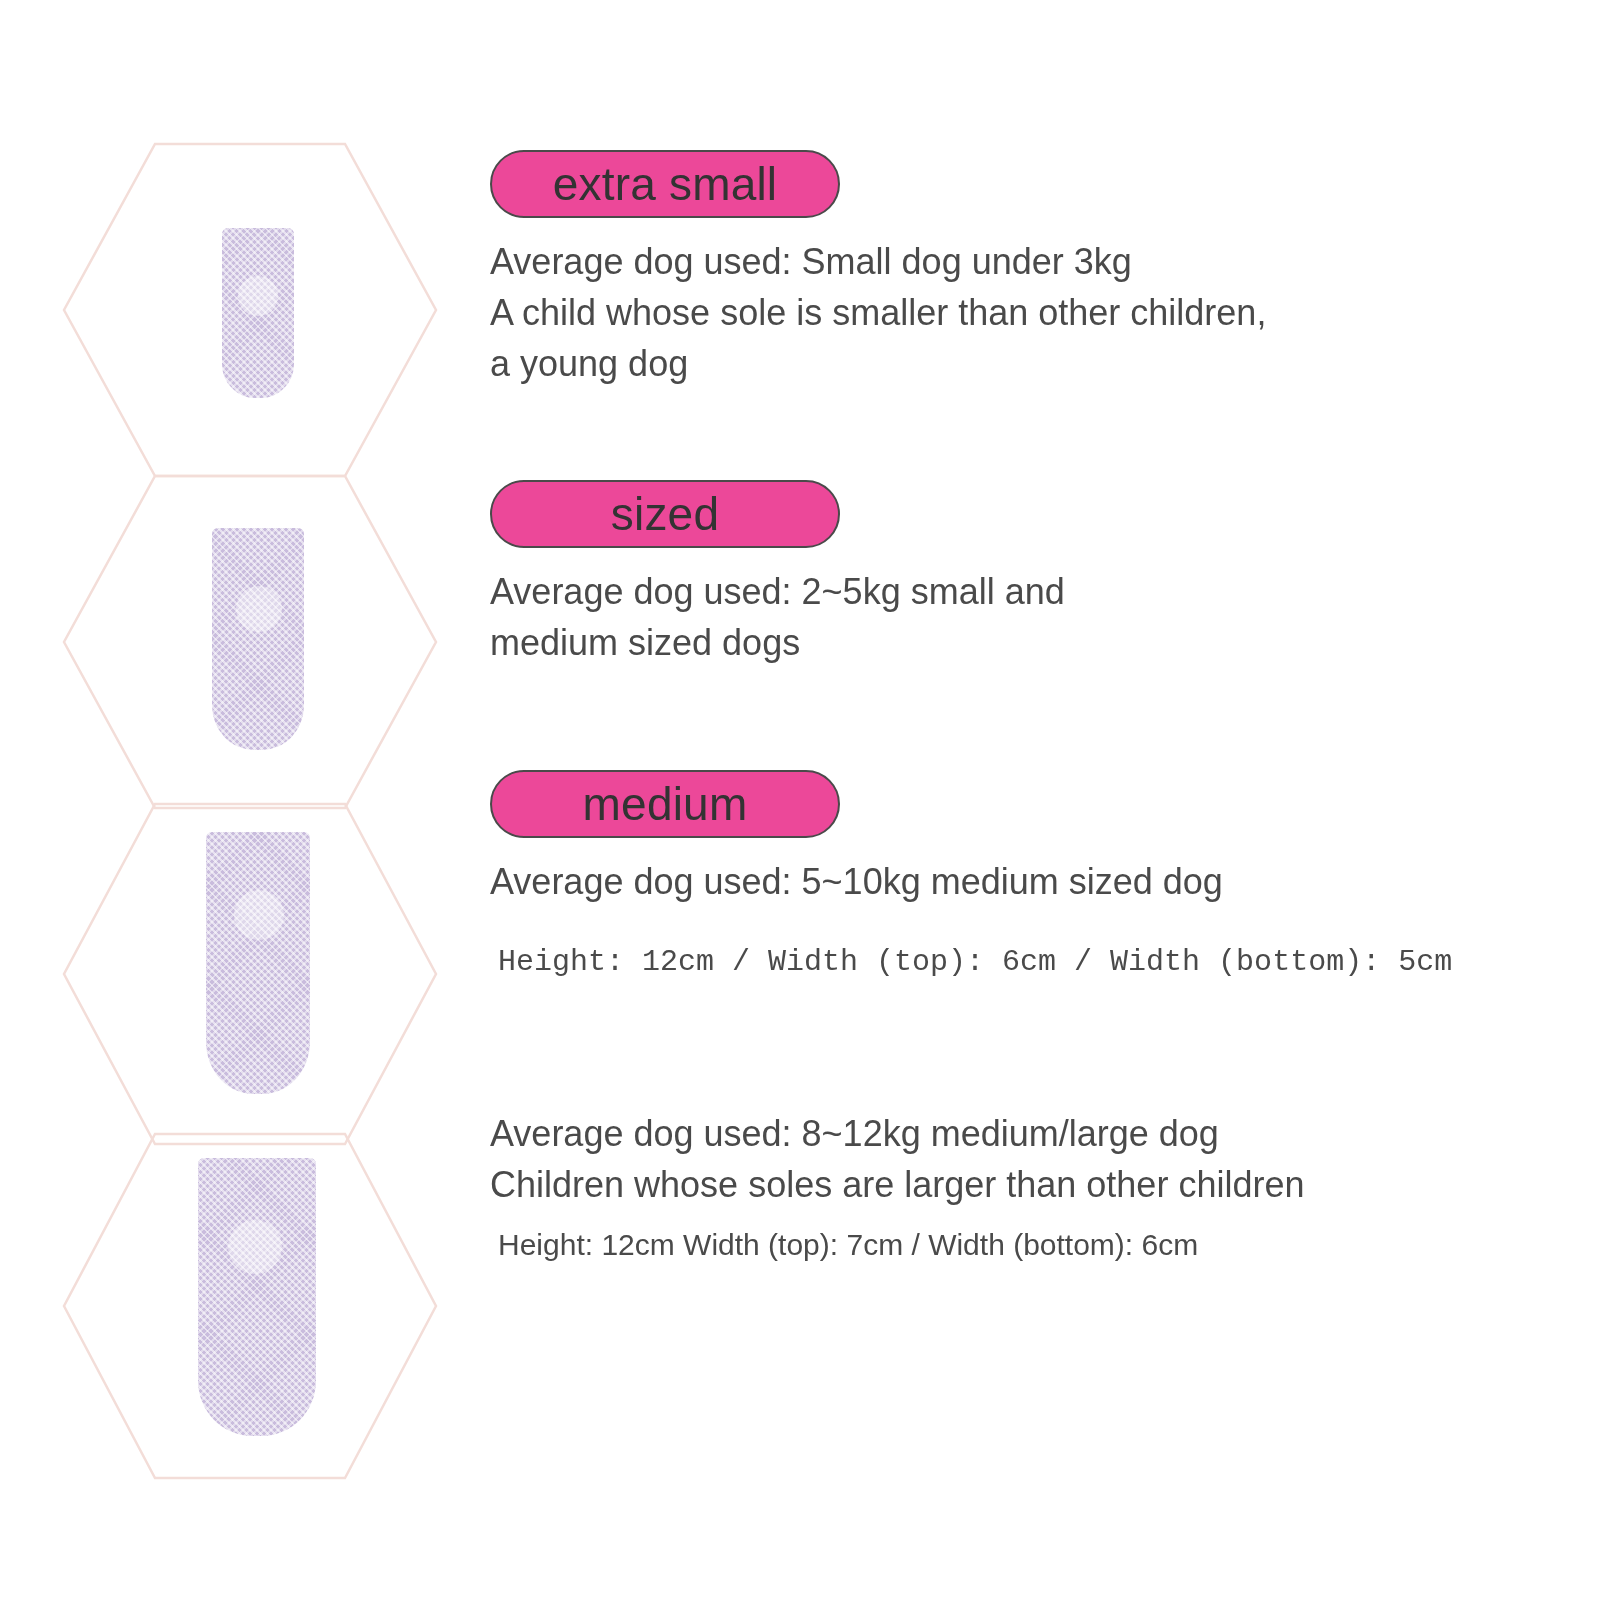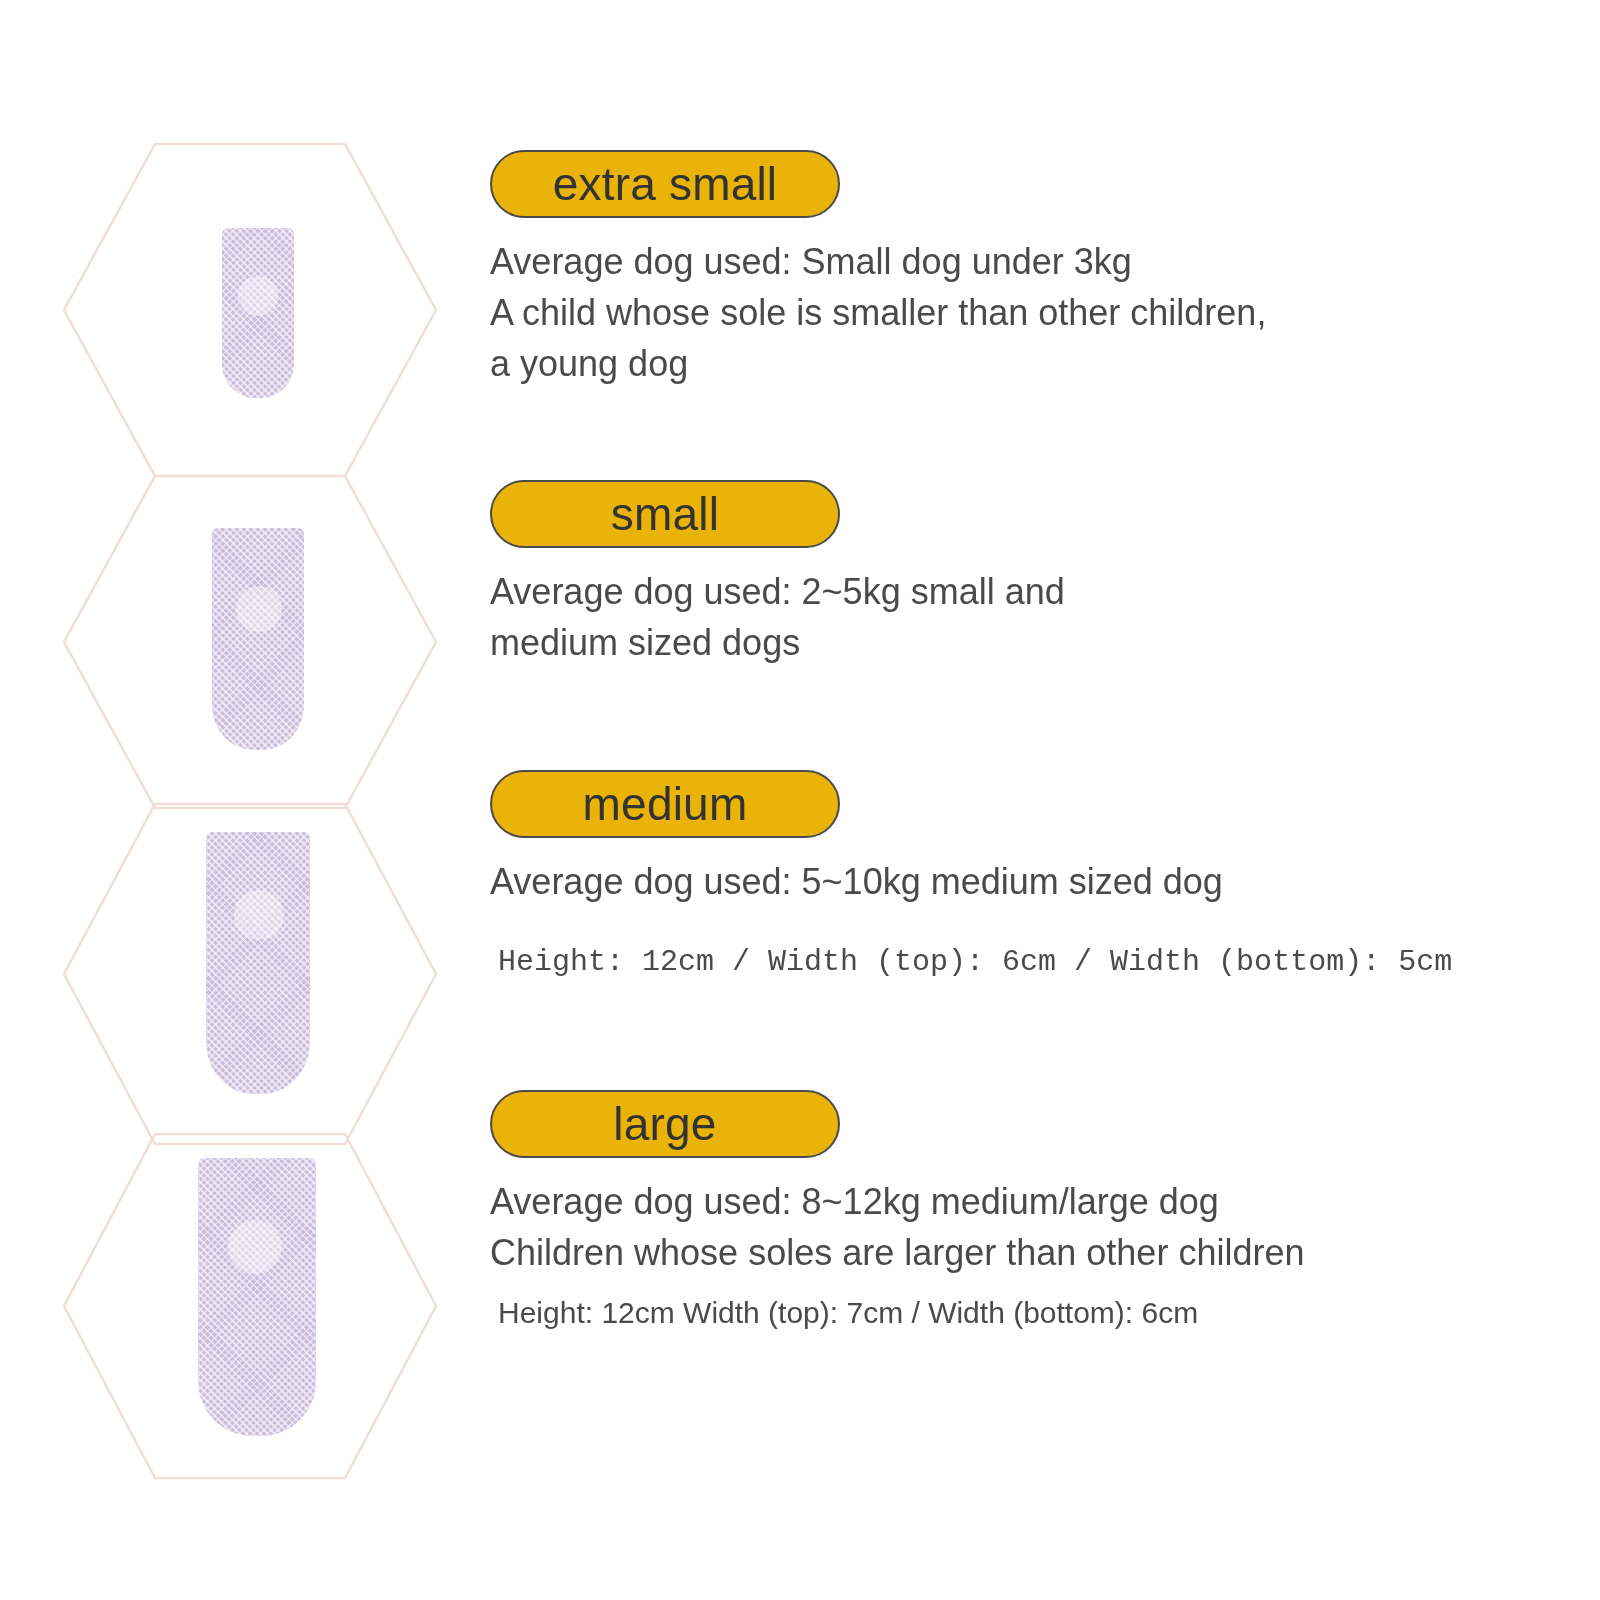--- a/index.html
+++ b/index.html
@@ -71,21 +71,21 @@
     width: 350px;
     height: 68px;
     border: 2.5px solid #4a4a4a;
     border-radius: 34px;
     display: flex;
     align-items: center;
     justify-content: center;
     font-size: 46px;
     letter-spacing: .2px;
     color: #333;
-    background: #eab308;
+    background: #ec4899;
   }
   .desc {
     margin-top: 18px;
     font-size: 36px;
     line-height: 1.42;
     color: #4a4a4a;
     white-space: pre-line;
   }
   .dims {
     margin-top: 18px;
@@ -152,37 +152,34 @@
       <div class="pill">
         <span>extra small</span>
       </div>
       <div class="desc">Average dog used: Small dog under 3kg
 A child whose sole is smaller than other children,
 a young dog</div>
     </div>
 
     <div class="block" style="top:330px;">
       <div class="pill">
-        <span>small</span>
+        <span>sized</span>
       </div>
       <div class="desc">Average dog used: 2~5kg small and
 medium sized dogs</div>
     </div>
 
     <div class="block" style="top:620px;">
       <div class="pill">
         <span>medium</span>
       </div>
       <div class="desc">Average dog used: 5~10kg medium sized dog</div>
       <div class="dims" style="margin-top:38px;font-family:Liberation Mono, monospace;">Height: 12cm / Width (top): 6cm / Width (bottom): 5cm</div>
     </div>
 
     <div class="block" style="top:940px;">
-      <div class="pill">
-        <span>large</span>
-      </div>
       <div class="desc">Average dog used: 8~12kg medium/large dog
 Children whose soles are larger than other children</div>
       <div class="dims" style="">Height: 12cm Width (top): 7cm / Width (bottom): 6cm</div>
     </div>
   </div>
 
 </div>
 
 </body></html>

